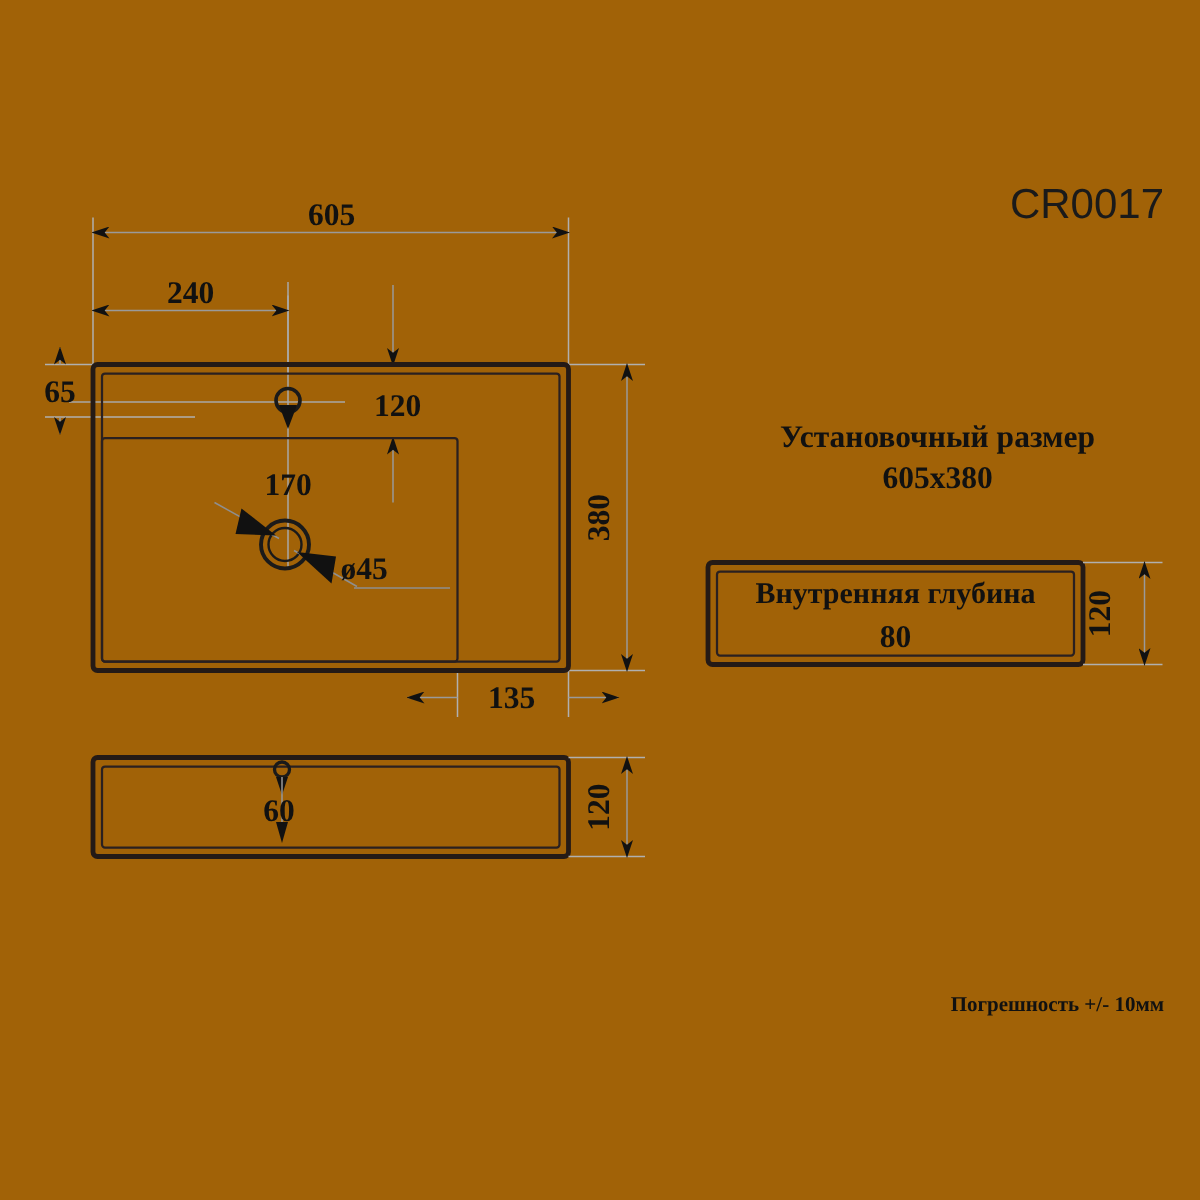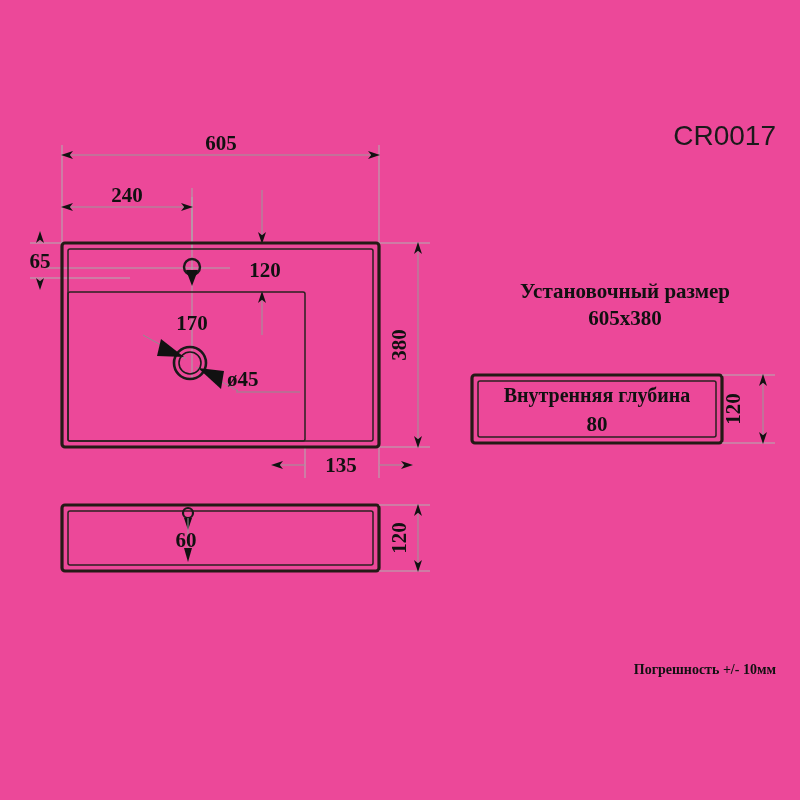--- a/index.html
+++ b/index.html
@@ -10,21 +10,21 @@
   body {
     width: 800px;
     height: 800px;
     font-family: "Liberation Serif", serif;
     overflow: hidden;
   }
   #sheet {
     position: relative;
     width: 800px;
     height: 800px;
-    background: #ec4899;
+    background: #a16207;
   }
   svg#drawing {
     position: absolute;
     left: 0;
     top: 0;
     width: 800px;
     height: 800px;
     display: block;
   }
   .dim-text {

